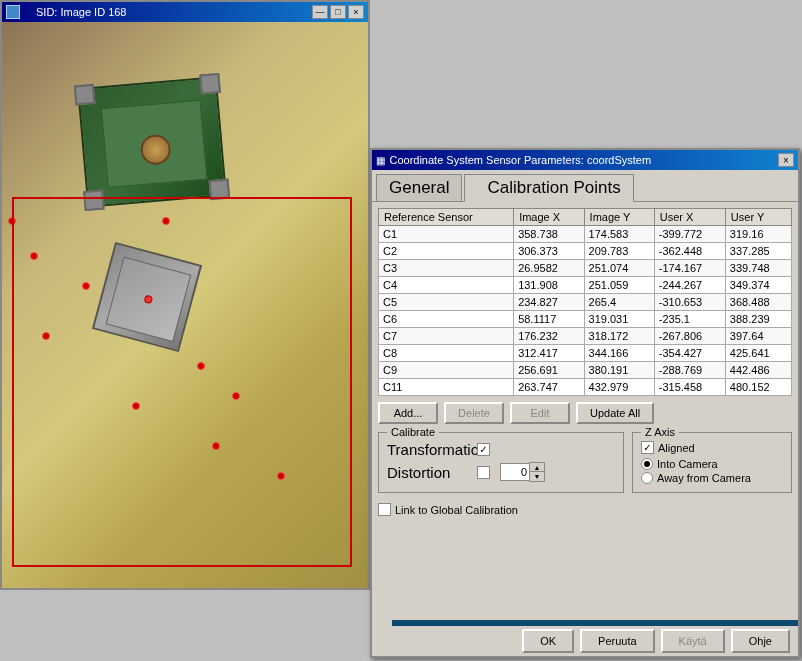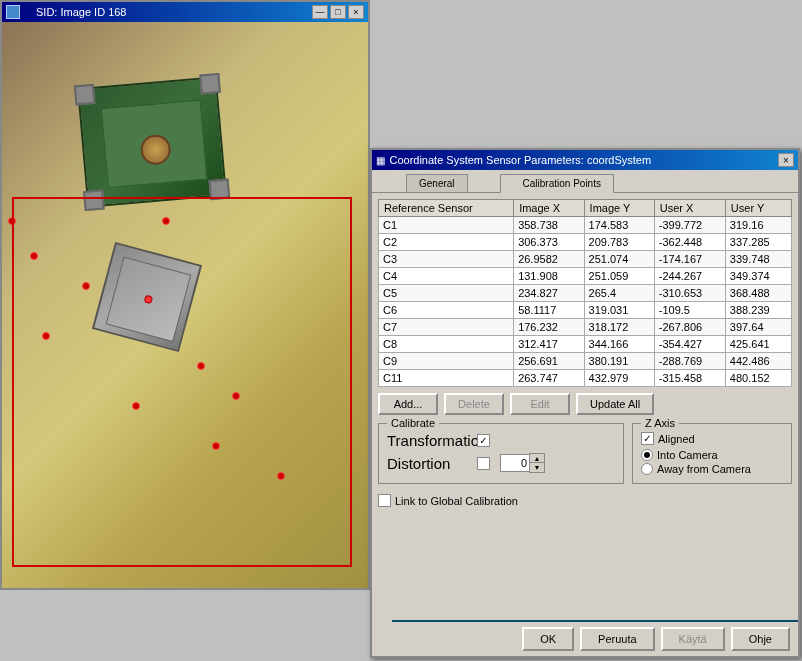--- a/index.html
+++ b/index.html
@@ -191,23 +191,22 @@
       padding: 4px 4px 0 4px;
       background: #d4d0c8;
       border-bottom: 1px solid #888;
     }
     .tab {
       padding: 3px 12px;
       border: 1px solid #888;
       border-bottom: none;
       background: #c8c4bc;
       cursor: pointer;
-      font-size: 10px;
+      font-size: 17px;
       margin-right: 2px;
-      margin-left: 30px;
     }
     .tab.active {
       background: #d4d0c8;
       border-bottom: 1px solid #d4d0c8;
       margin-bottom: -1px;
       z-index: 1;
       padding-left: 22px;
     }
 
     
@@ -364,21 +363,21 @@
       align-items: center;
       margin: 4px 0;
     }
 
     
     .bottom-bar {
       position: absolute;
       bottom: 0; left: 0; right: 0;
       height: 36px;
       background: #d4d0c8;
-      border-top: 2px solid #0c4a6e;
+      border-top: 6px solid #0c4a6e;
       display: flex;
       align-items: center;
       justify-content: flex-end;
       padding: 0 8px;
       gap: 6px;
       margin-left: 20px;
     }
     .bottom-btn {
       padding: 4px 16px;
       background: #d4d0c8;
@@ -509,21 +508,21 @@
             <td>C5</td>
             <td>234.827</td>
             <td>265.4</td>
             <td>-310.653</td>
             <td>368.488</td>
           </tr>
           <tr>
             <td>C6</td>
             <td>58.1117</td>
             <td>319.031</td>
-            <td>-109.5</td>
+            <td>-235.1</td>
             <td>388.239</td>
           </tr>
           <tr>
             <td>C7</td>
             <td>176.232</td>
             <td>318.172</td>
             <td>-267.806</td>
             <td>397.64</td>
           </tr>
           <tr>

